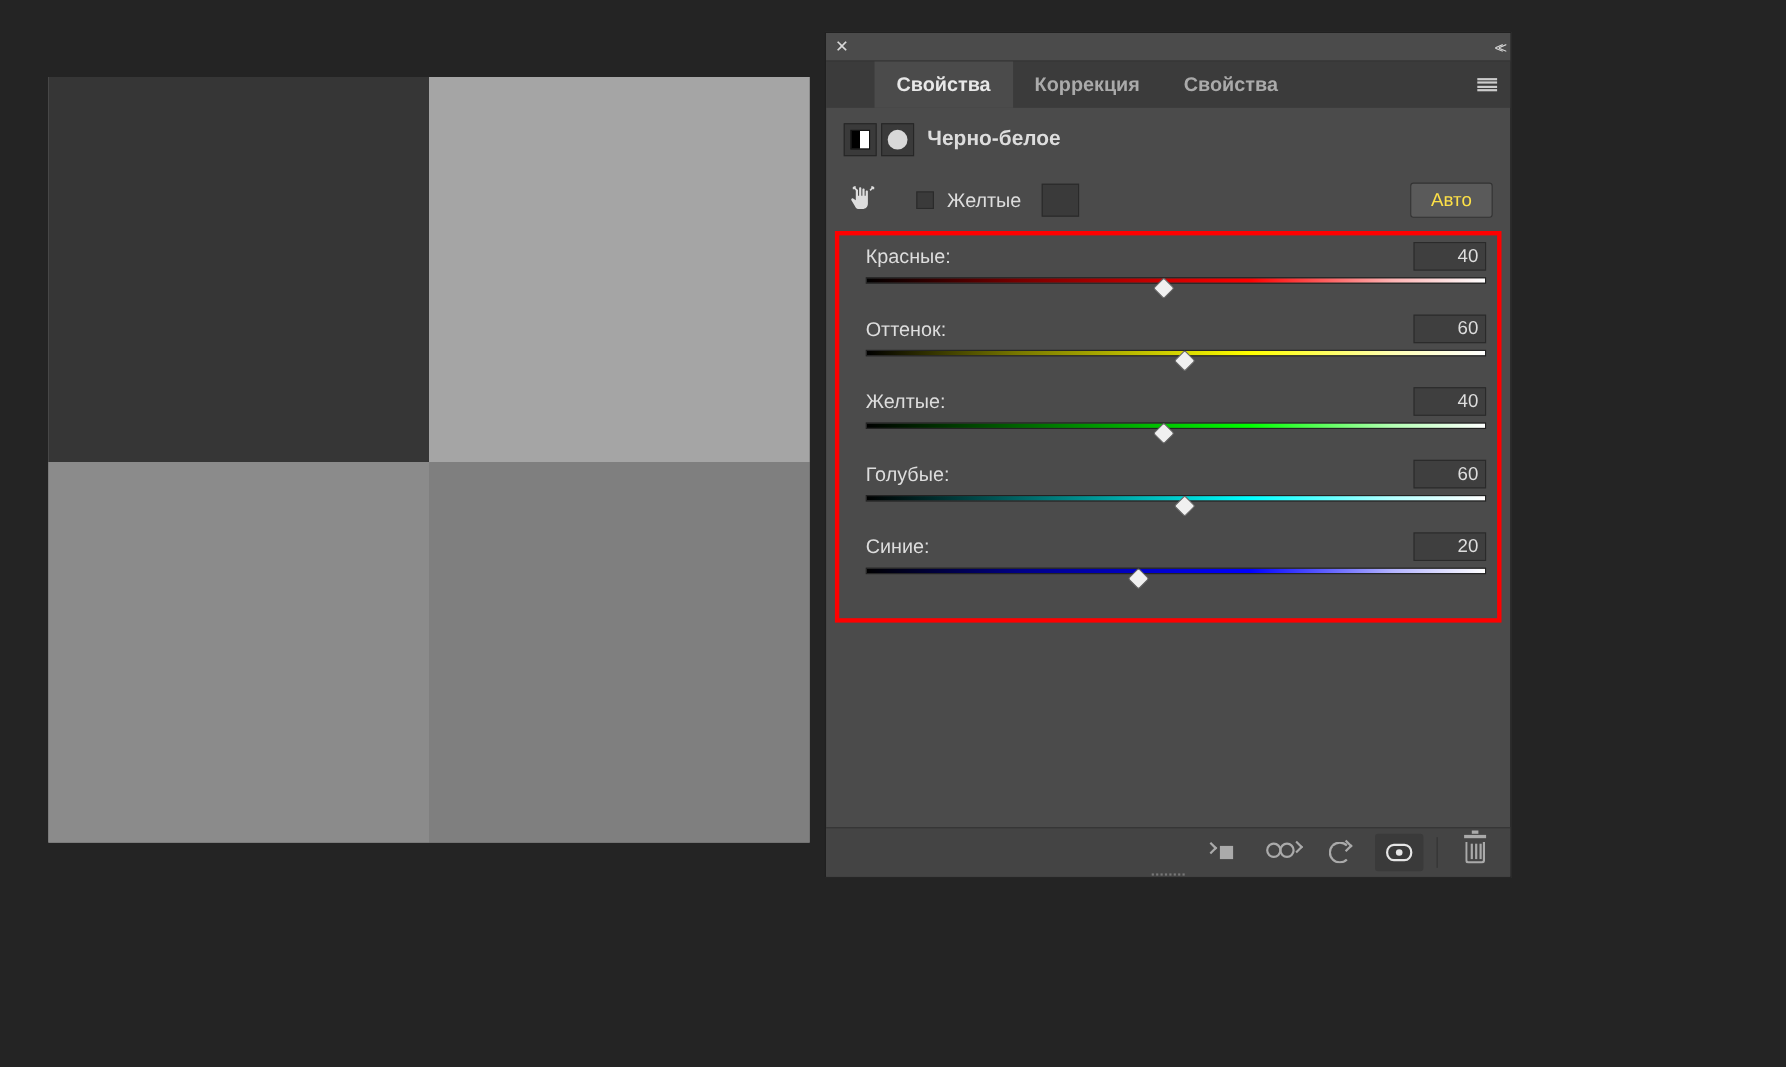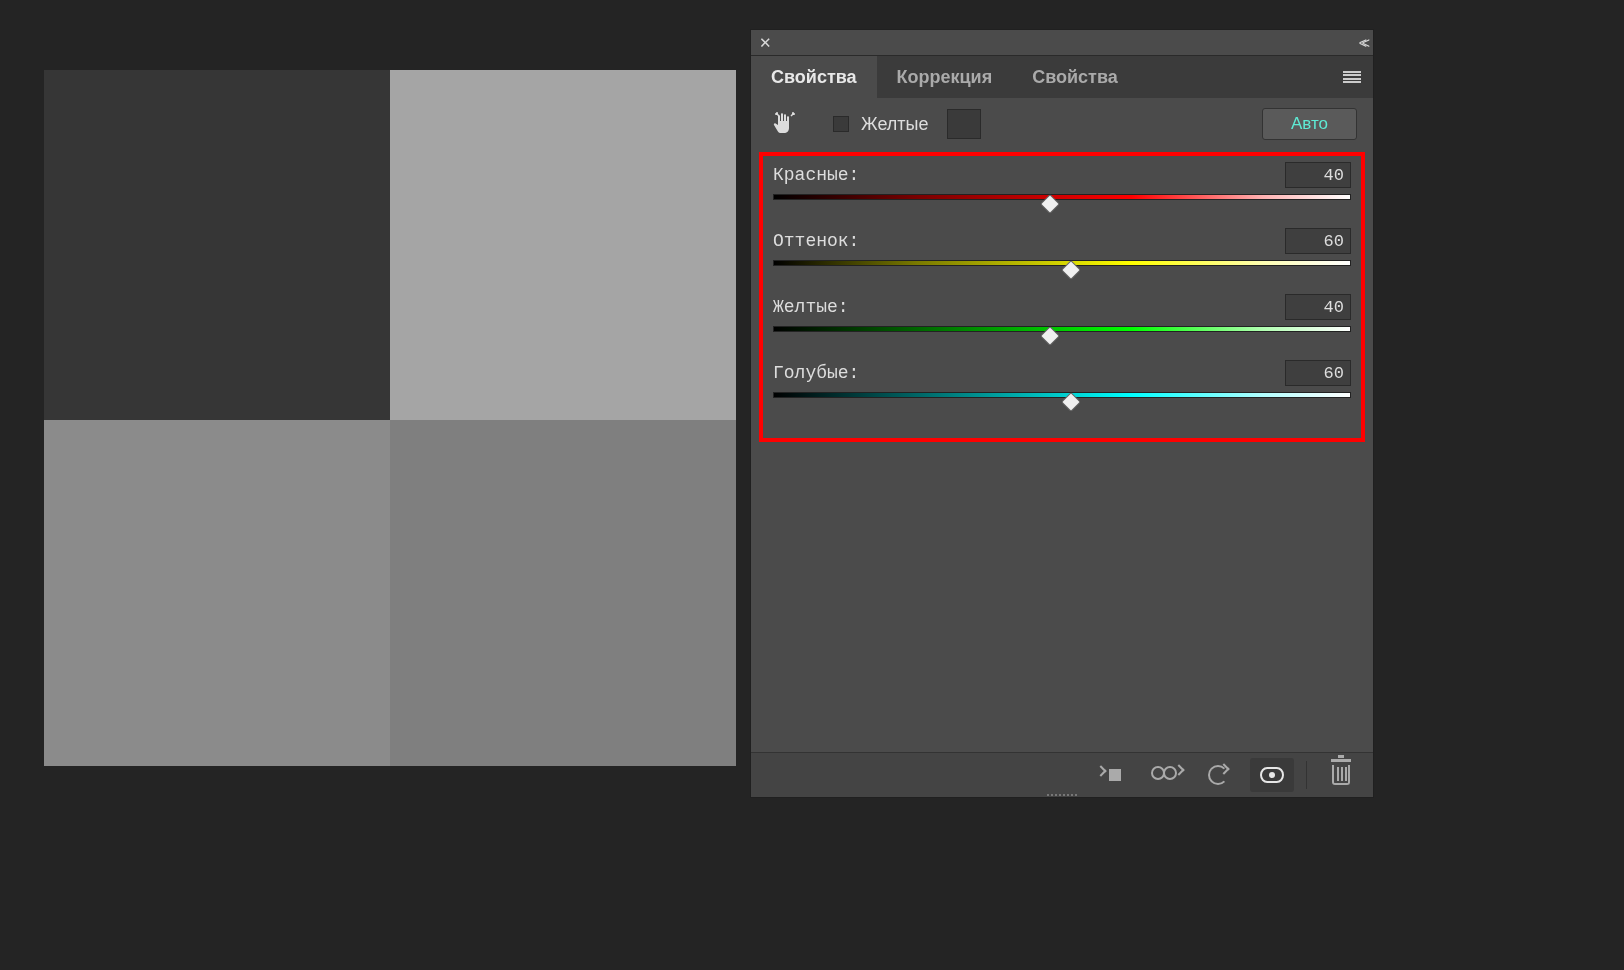--- a/index.html
+++ b/index.html
@@ -11,21 +11,21 @@
   .q-tr { right:0; top:0; width:346px; height:350px; background:#a5a5a5; }
   .q-bl { left:0; bottom:0; width:346px; height:346px; background:#8b8b8b; }
   .q-br { right:0; bottom:0; width:346px; height:346px; background:#7f7f7f; }
 
   
   .panel { position:absolute; left:750px; top:29px; width:624px; height:769px; background:#4b4b4b; border:1px solid #202020; display:flex; flex-direction:column; }
   .panel-titlebar { height:26px; background:#4b4b4b; display:flex; align-items:center; justify-content:space-between; padding:0 8px; border-bottom:1px solid #2a2a2a; }
   .close-x { font-size:15px; color:#d8d8d8; cursor:pointer; line-height:1; }
   .collapse-arrows { color:#d8d8d8; font-size:14px; letter-spacing:-5px; cursor:pointer; }
 
-  .tabs-row { display:flex; align-items:stretch; background:#3b3b3b; height:42px; }
+  .tabs-row { display:flex; align-items:stretch; background:#3b3b3b; height:42px;padding-left:44px; }
   .tab { padding:0 20px; display:flex; align-items:center; font-size:18px; font-weight:600; color:#aaa; cursor:pointer; }
   .tab.active { background:#4b4b4b; color:#e8e8e8; }
   .tabs-spacer { flex:1; }
   .tab-menu { width:42px; display:flex; align-items:center; justify-content:center; color:#ccc; cursor:pointer; }
   .hamburger { width:18px; height:12px; display:flex; flex-direction:column; justify-content:space-between; }
   .hamburger span { height:2px; background:#ccc; }
 
   .adj-header { display:flex; align-items:center; gap:12px; padding:14px 16px 14px 16px; }
   .adj-icons { display:flex; gap:4px; }
   .icon-box { width:30px; height:30px; background:#3a3a3a; border:1px solid #262626; display:flex; align-items:center; justify-content:center; }
@@ -39,23 +39,23 @@
   .preset-select { flex:1; height:34px; background:#3f3f3f; border:1px solid #2a2a2a; border-radius:2px; color:#ddd; font-size:17px; padding:0 10px; display:flex; align-items:center; justify-content:space-between; cursor:pointer; }
   .chev-down { border:solid #aaa; border-width:0 2px 2px 0; padding:3px; transform:rotate(45deg); margin-right:4px; }
 
   .tint-row { display:flex; align-items:center; gap:12px; padding:10px 16px 10px 20px; }
   .hand-icon { width:28px; text-align:center; color:#ddd; font-size:20px; cursor:pointer;}
   .spacer-sm{width:10px;}
   .cb { width:16px; height:16px; border:1px solid #2a2a2a; background:#3a3a3a; cursor:pointer; }
   .tint-label { font-size:18px; color:#ddd; }
   .tint-swatch { width:34px; height:30px; border:1px solid #2a2a2a; background:#3a3a3a; margin-left:6px; cursor:pointer;}
   .flex-spacer { flex:1; }
-  .auto-btn { height:32px; padding:0 28px; background:#5a5a5a; border:1px solid #333; border-radius:3px; color:#5eead4; font-size:17px; cursor:pointer; display:flex; align-items:center; }
-
-  .sliders-frame { margin:2px 8px 8px 8px; border:4px solid #ff0000; padding:6px 10px 12px 10px;font-family:Liberation Mono, monospace;}
+  .auto-btn { height:32px; padding:0 18px; background:#5a5a5a; border:1px solid #333; border-radius:3px; color:#fde047; font-size:17px; cursor:pointer; display:flex; align-items:center; }
+
+  .sliders-frame { margin:2px 8px 8px 8px; border:4px solid #ff0000; padding:6px 10px 12px 24px;}
   .slider-block { margin-bottom:14px; }
   .slider-header { display:flex; justify-content:space-between; align-items:center; margin-bottom:6px; }
   .slider-label { font-size:18px; color:#ddd; }
   .slider-value { width:66px; height:26px; background:#3f3f3f; border:1px solid #2a2a2a; color:#ddd; font-size:17px; text-align:right; padding:0 6px; font-family:inherit; }
   .slider-track-wrap { position:relative; height:20px; }
   .grad { height:6px; width:100%; border:1px solid #222;}
   .thumb { position:absolute; top:3px; width:14px; height:14px; background:#f0f0f0; border:1px solid #666; transform:translateX(-50%) rotate(45deg); border-radius:2px; cursor:pointer; }
   
   .g-red { background:linear-gradient(to right,#000,#7a0000 25%,#ff0000 62%,#ffb3b3 85%,#fff); }
   .g-yellow { background:linear-gradient(to right,#000,#7a7a00 25%,#ffff00 62%,#ffffb3 85%,#fff); }
@@ -118,20 +118,31 @@
     <div class="tab-menu">
       <span class="hamburger">
           <span></span>
           <span></span>
           <span></span>
           <span></span>
         </span>
     </div>
   </div>
 
+  <div class="adj-header">
+    <div class="adj-icons">
+      <div class="icon-box">
+          <div class="bw-swatch"></div>
+        </div>
+      <div class="icon-box mask-circle-box">
+          <div class="mask-circle"></div>
+        </div>
+    </div>
+    <div class="adj-name">Черно-белое</div>
+  </div>
 
 
   <div class="tint-row">
     <span class="hand-icon">
       <svg width="24" height="22" viewBox="0 0 24 22">
           <path fill="#ddd" d="M7 22c-1 0-2-1-3-3l-3-5c-.6-1 .6-2.4 1.6-1.6L5 14V5c0-1 2-1 2 0v5h1V3c0-1 2-1 2 0v7h1V4c0-1 2-1 2 0v6h1V6c0-1 2-1 2 0v11c0 3-2 5-5 5H7z"></path>
           <path stroke="#ddd" stroke-width="1.5" fill="none" d="M3 2l3 3M3 2h2M3 2v2M21 2l-3 3M21 2h-2M21 2v2"></path>
         </svg>
     </span>
     <span class="spacer-sm"></span>
@@ -178,20 +189,30 @@
       <div class="slider-block">
         <div class="slider-header">
           <span class="slider-label">Голубые:</span>
           <input class="slider-value" value="60" style="">
         </div>
         <div class="slider-track-wrap">
           <div class="grad g-cyan"></div>
           <div class="thumb" style="left:51.5%"></div>
         </div>
       </div>
+      <div class="slider-block">
+        <div class="slider-header">
+          <span class="slider-label">Синие:</span>
+          <input class="slider-value" value="20" style="">
+        </div>
+        <div class="slider-track-wrap">
+          <div class="grad g-blue"></div>
+          <div class="thumb" style="left:44%"></div>
+        </div>
+      </div>
     </div>
 
   <div class="bottom-bar">
     <div class="bbtn">
         <div class="clip-shape">
           <span class="arrow"></span>
           <span class="sq"></span>
         </div>
       </div>
     <div class="bbtn">

